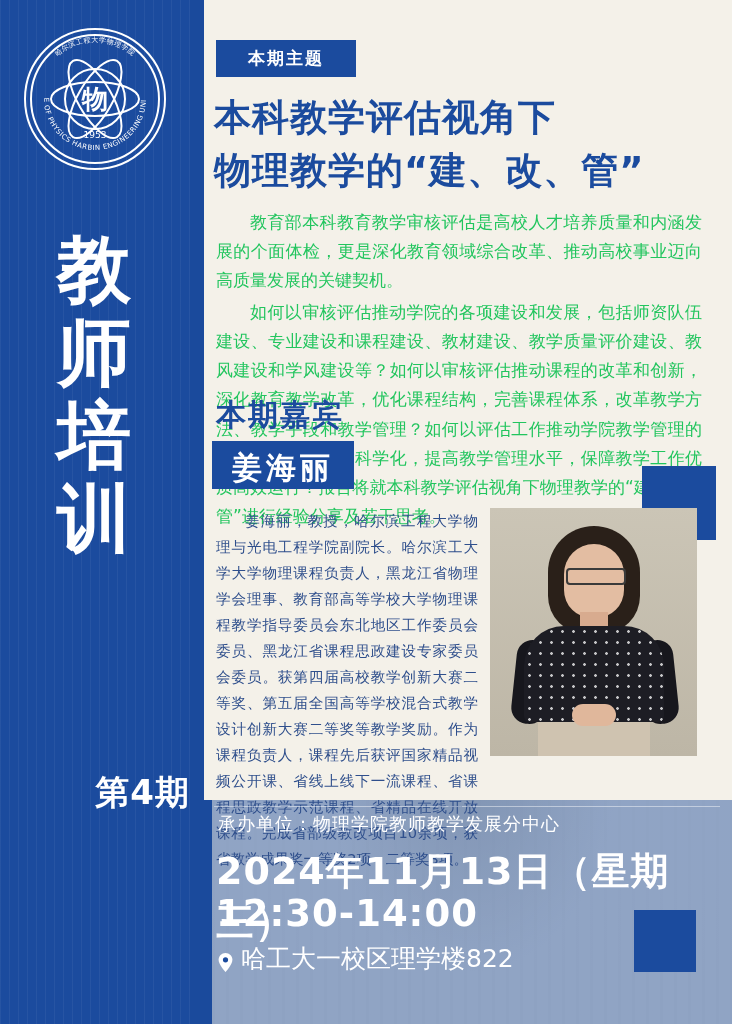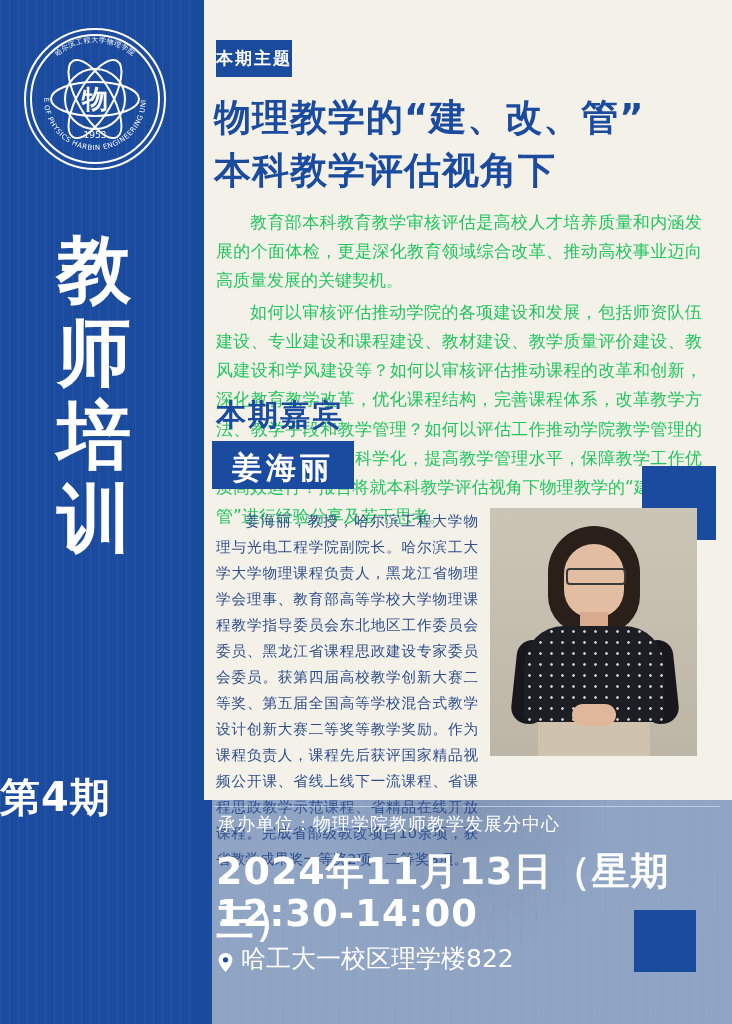--- a/index.html
+++ b/index.html
@@ -74,23 +74,23 @@
     font-weight: bold;
     letter-spacing: 2px;
     font-family: "DejaVu Sans", "Liberation Sans", sans-serif;
   }
   .vtitle span { display: block; }
   .issue {
     position: absolute;
     left: 0;
     top: 770px;
     width: 190px;
-    text-align: left;
-    color: #ffffff;
-    font-size: 40px;
+    text-align: right;
+    color: #ffffff;
+    font-size: 34px;
     font-weight: bold;
     letter-spacing: 1px;
   }
   
   .content {
     position: absolute;
     left: 190px;
     top: 0;
     width: 542px;
     height: 1024px;
@@ -104,21 +104,21 @@
     background: #f4f1e9;
   }
   .topic-tag {
     position: absolute;
     left: 26px;
     top: 40px;
     background: #1b4b9e;
     color: #ffffff;
     font-size: 17px;
     font-weight: bold;
-    padding: 7px 0;
+    padding: 7px 32px;
     letter-spacing: 2px;
   }
   .main-title {
     position: absolute;
     left: 24px;
     top: 92px;
     width: 500px;
     color: #1b4b9e;
     font-size: 37px;
     font-weight: bold;
@@ -404,22 +404,22 @@
 
     <div class="issue">第4期</div>
   </div>
 
   <div class="content">
     <div class="paper"></div>
 
     <div class="topic-tag">本期主题</div>
 
     <div class="main-title">
+      <span>本科教学评估视角下</span>
       <span>物理教学的“建、改、管”</span>
-      <span>本科教学评估视角下</span>
     </div>
 
     <div class="body-text">
       <p>教育部本科教育教学审核评估是高校人才培养质量和内涵发展的个面体检，更是深化教育领域综合改革、推动高校事业迈向高质量发展的关键契机。</p>
       <p>如何以审核评估推动学院的各项建设和发展，包括师资队伍建设、专业建设和课程建设、教材建设、教学质量评价建设、教风建设和学风建设等？如何以审核评估推动课程的改革和创新，深化教育教学改革，优化课程结构，完善课程体系，改革教学方法、教学手段和教学管理？如何以评估工作推动学院教学管理的规范化、制度化、科学化，提高教学管理水平，保障教学工作优质高效运行？报告将就本科教学评估视角下物理教学的“建、改、管”进行经验分享及若干思考。</p>
     </div>
 
     <div class="guest-head">本期嘉宾</div>
 
     <div class="guest-name-box">

